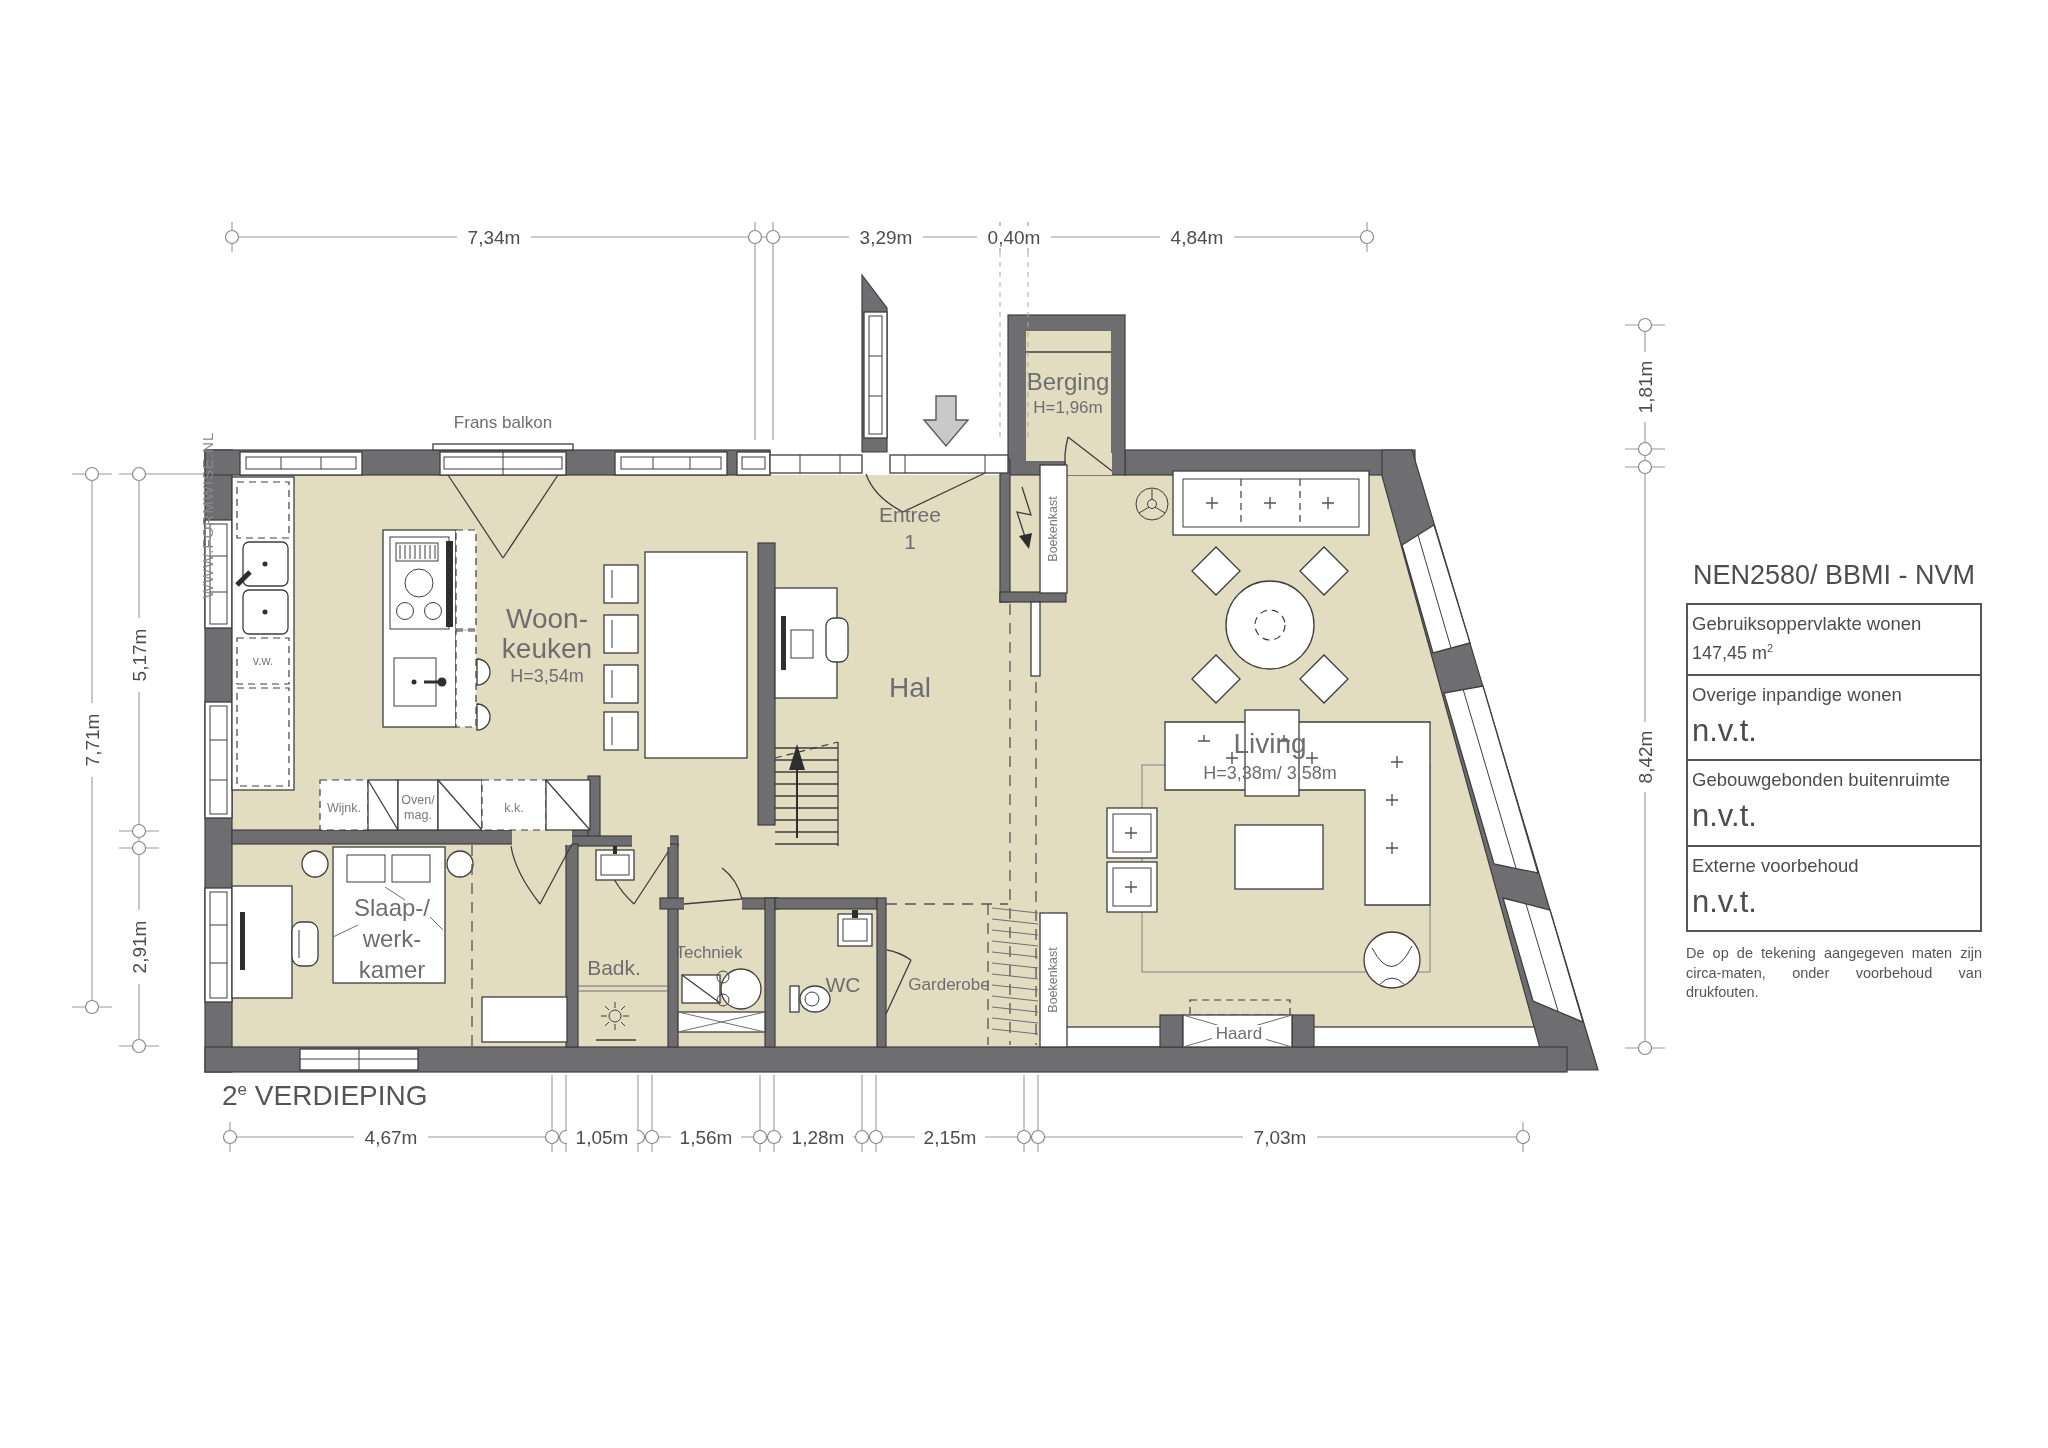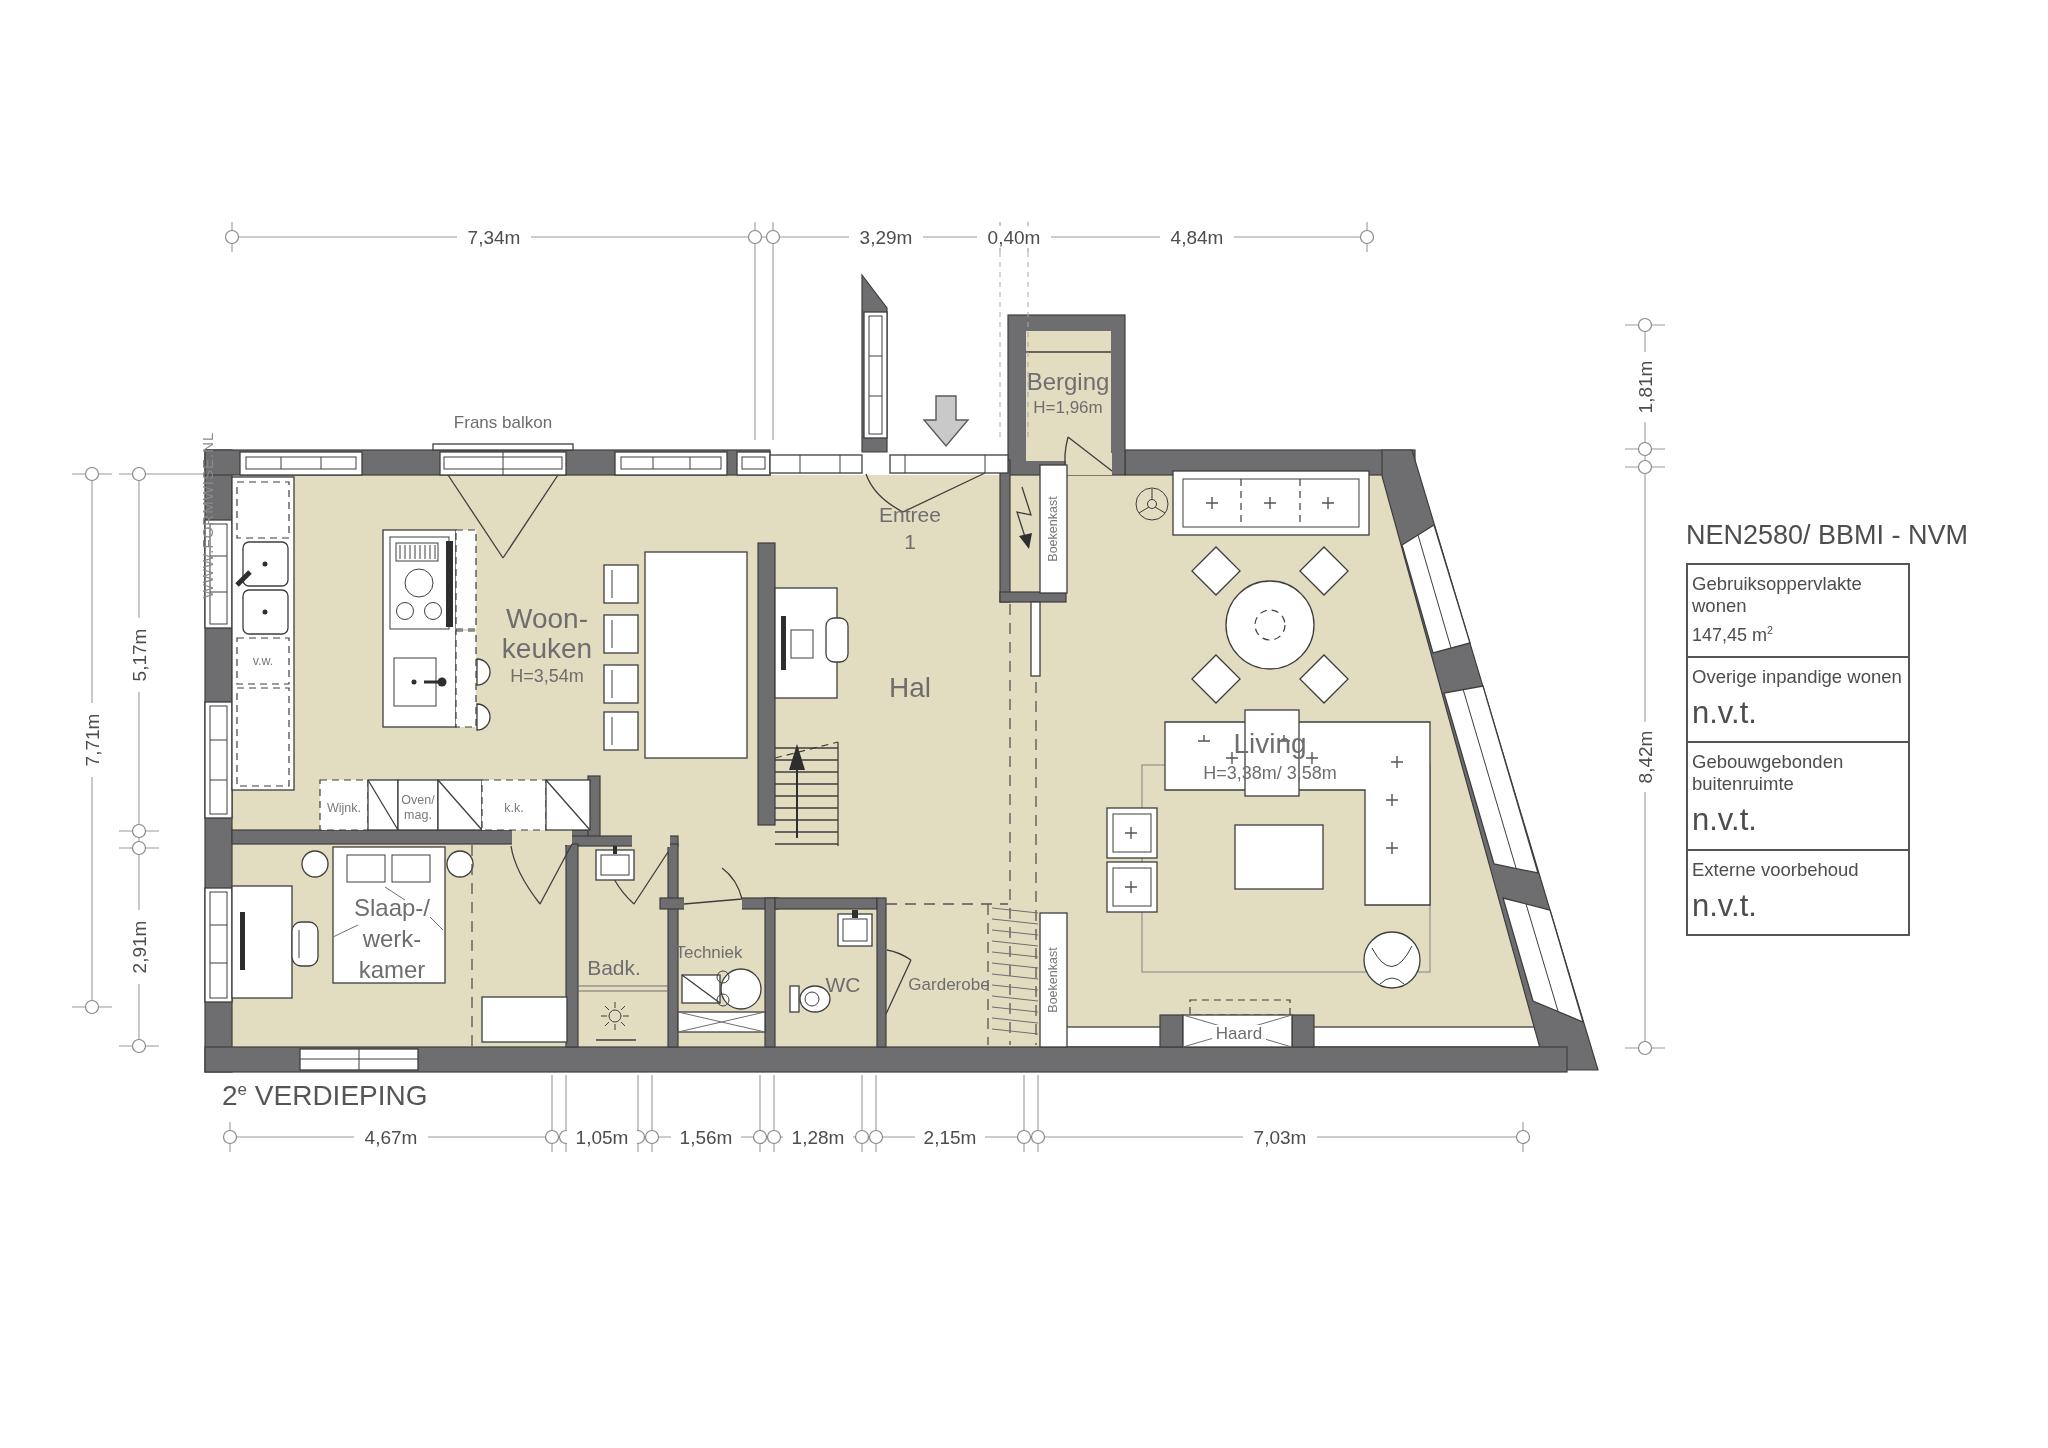--- a/index.html
+++ b/index.html
@@ -25,21 +25,21 @@
   .dashf{fill:#fff;stroke:#3e3e3e;stroke-width:1.2;stroke-dasharray:7 5;}
   .zdash{stroke:#555;stroke-width:1.3;fill:none;stroke-dasharray:11 8;}
   .dim{stroke:#9a9a9a;stroke-width:1.1;fill:none;}
   .dimdash{stroke:#aaa;stroke-width:1;fill:none;stroke-dasharray:5 5;}
   .dimc{fill:#fff;stroke:#8a8a8a;stroke-width:1.2;}
   .mask{fill:#fff;}
   .dark{fill:#2e2e2e;}
   .plus{stroke:#555;stroke-width:1.4;fill:none;}
   .arrowfill{fill:#c9c9c9;stroke:#5a5a5a;stroke-width:1.4;}
   
-  .legend{position:absolute;left:1686px;top:520px;width:224px;color:#4d4d4d;}
+  .legend{position:absolute;left:1686px;top:560px;width:296px;color:#4d4d4d;}
   .legend-title{font-size:27px;text-align:center;margin-bottom:12px;white-space:nowrap;}
   .legend-box{border:2px solid #555;}
   .legend-row{border-bottom:2px solid #555;text-align:left;padding:8px 4px 10px 4px;}
   .legend-row:last-child{border-bottom:none;}
   .legend-label{font-size:18.5px;}
   .legend-value{font-size:31px;margin-top:7px;}
   .legend-value-lg{font-size:18px;}
   .legend-value sup{font-size:60%;}
   .legend-disclaimer{margin-top:12px;font-size:14.5px;line-height:1.35;text-align:justify;color:#555;}
   
@@ -436,18 +436,19 @@
       </div>
       <div class="legend-row">
         <div class="legend-label">Gebouwgebonden buitenruimte</div>
         <div class="legend-value"><span>n.v.t.</span><sup></sup></div>
       </div>
       <div class="legend-row">
         <div class="legend-label">Externe voorbehoud</div>
         <div class="legend-value"><span>n.v.t.</span><sup></sup></div>
       </div>
     </div>
+    <div class="legend-disclaimer">De op de tekening aangegeven maten zijn circa-maten, onder voorbehoud van drukfouten.</div>
   </div>
 
   
   <div class="floor-title"><span>2</span><sup>e</sup><span> VERDIEPING</span></div>
 
 </div>
 
 </body></html>

